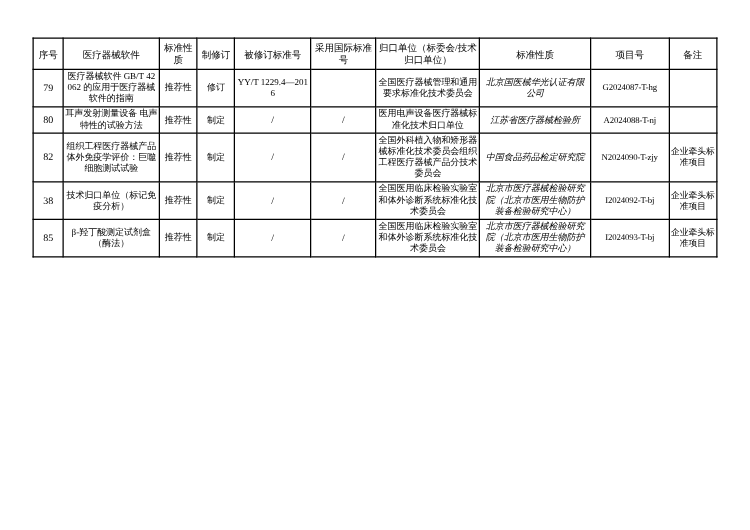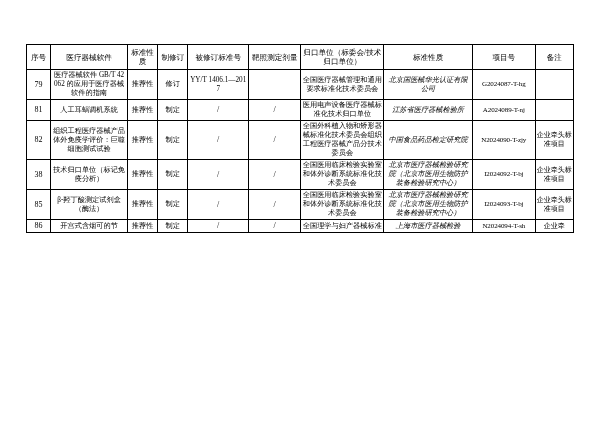--- a/index.html
+++ b/index.html
@@ -12,21 +12,21 @@
     background: #ffffff;
     font-family: "Liberation Serif", serif;
     color: #000000;
     overflow: hidden;
   }
   .page {
     position: relative;
     width: 600px;
     height: 424px;
     box-sizing: border-box;
-    padding: 44px 26px 0 26px;
+    padding: 30px 26px 0 26px;
   }
   table.std-table {
     width: 548px;
     border-collapse: collapse;
     table-layout: fixed;
     font-size: 7.2px;
     line-height: 1.25;
   }
   table.std-table th,
   table.std-table td {
@@ -91,50 +91,50 @@
       <col class="c-proj">
       <col class="c-remark">
     </colgroup>
     <thead>
       <tr>
         <th>序号</th>
         <th>医疗器械软件</th>
         <th>标准性质</th>
         <th>制修订</th>
         <th>被修订标准号</th>
-        <th>靶照测定剂量</th>
+        <th>采用国际标准号</th>
         <th>归口单位（标委会/技术归口单位）</th>
         <th>标准性质</th>
         <th>项目号</th>
         <th>备注</th>
       </tr>
     </thead>
     <tbody>
       <tr>
         <td class="seq">79</td>
         <td class="name">医疗器械软件 GB/T 42062 的应用于医疗器械软件的指南</td>
         <td>推荐性</td>
         <td>修订</td>
-        <td class="revised">YY/T 1406.1—2017</td>
+        <td class="revised">YY/T 1229.4—2016</td>
         <td class="slash"></td>
         <td class="unit">全国医疗器械管理和通用要求标准化技术委员会</td>
         <td class="owner">北京国医械华光认证有限公司</td>
         <td class="projno">G2024087-T-hg</td>
         <td class="remark"></td>
       </tr>
       <tr>
-        <td class="seq">81</td>
-        <td class="name">人工耳蜗调机系统</td>
+        <td class="seq">80</td>
+        <td class="name">耳声发射测量设备 电声特性的试验方法</td>
         <td>推荐性</td>
         <td>制定</td>
         <td class="slash">/</td>
         <td class="slash">/</td>
         <td class="unit">医用电声设备医疗器械标准化技术归口单位</td>
         <td class="owner">江苏省医疗器械检验所</td>
-        <td class="projno">A2024089-T-nj</td>
+        <td class="projno">A2024088-T-nj</td>
         <td class="remark"></td>
       </tr>
       <tr>
         <td class="seq">82</td>
         <td class="name">组织工程医疗器械产品 体外免疫学评价：巨噬细胞测试试验</td>
         <td>推荐性</td>
         <td>制定</td>
         <td class="slash">/</td>
         <td class="slash">/</td>
         <td class="unit">全国外科植入物和矫形器械标准化技术委员会组织工程医疗器械产品分技术委员会</td>
@@ -159,29 +159,17 @@
         <td class="name">β-羟丁酸测定试剂盒（酶法）</td>
         <td>推荐性</td>
         <td>制定</td>
         <td class="slash">/</td>
         <td class="slash">/</td>
         <td class="unit">全国医用临床检验实验室和体外诊断系统标准化技术委员会</td>
         <td class="owner">北京市医疗器械检验研究院（北京市医用生物防护装备检验研究中心）</td>
         <td class="projno">I2024093-T-bj</td>
         <td class="remark">企业牵头标准项目</td>
       </tr>
-      <tr>
-        <td class="seq">86</td>
-        <td class="name">开宫式含烟可的节</td>
-        <td>推荐性</td>
-        <td>制定</td>
-        <td class="slash">/</td>
-        <td class="slash">/</td>
-        <td class="unit">全国理学与妇产器械标准</td>
-        <td class="owner">上海市医疗器械检验</td>
-        <td class="projno">N2024094-T-sh</td>
-        <td class="remark">企业牵</td>
-      </tr>
     </tbody>
   </table>
 
 
 </div>
 
 </body></html>

